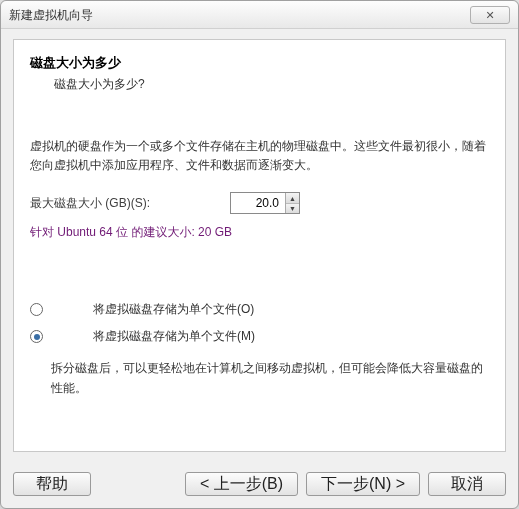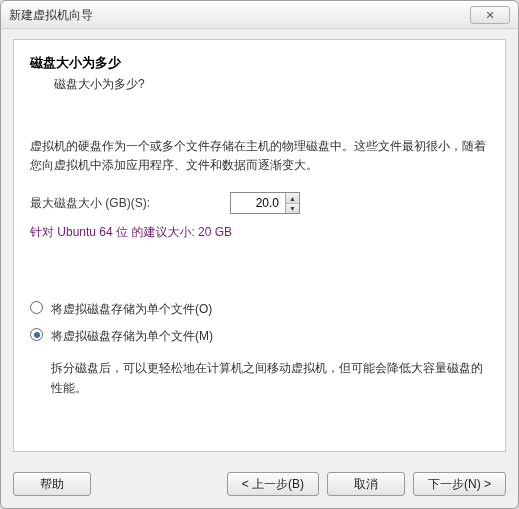--- a/index.html
+++ b/index.html
@@ -115,22 +115,24 @@
     color: #444;
     border-bottom: 1px solid #bbb;
   }
   .spin-btn:last-child { border-bottom: none; }
   .rec-size {
     color: #701a75;
     margin-bottom: 60px;
   }
   .radio-row {
     display: flex;
+    align-items: center;
     margin-bottom: 10px;
     color: #333;
+    gap: 42px;
   }
   .radio {
     width: 13px; height: 13px;
     border: 1px solid #666;
     border-radius: 50%;
     margin-right: 8px;
     display: flex;
     align-items: center;
     justify-content: center;
     background: #fff;
@@ -152,21 +154,21 @@
     align-items: center;
     padding: 10px 12px 12px 12px;
     gap: 8px;
   }
   .btn {
     height: 24px;
     padding: 0 14px;
     border: 1px solid #9a9a9a;
     border-radius: 3px;
     background: linear-gradient(#fcfcfc, #e3e3e3);
-    font-size: 12px;
+    font-size: 16px;
     color: #222;
     display: flex;
     align-items: center;
     justify-content: center;
     min-width: 78px;
   }
   .spacer { flex: 1; }
 </style>
 </head>
 <body>
@@ -213,17 +215,17 @@
 
       <div class="split-desc">拆分磁盘后，可以更轻松地在计算机之间移动虚拟机，但可能会降低大容量磁盘的性能。</div>
 
     </div>
   </div>
 
   <div class="button-row">
     <div class="btn">帮助</div>
     <div class="spacer"></div>
     <div class="btn">&lt; 上一步(B)</div>
+    <div class="btn">下一步(N) &gt;</div>
     <div class="btn">取消</div>
-    <div class="btn">下一步(N) &gt;</div>
   </div>
 
 </div>
 
 </body></html>

